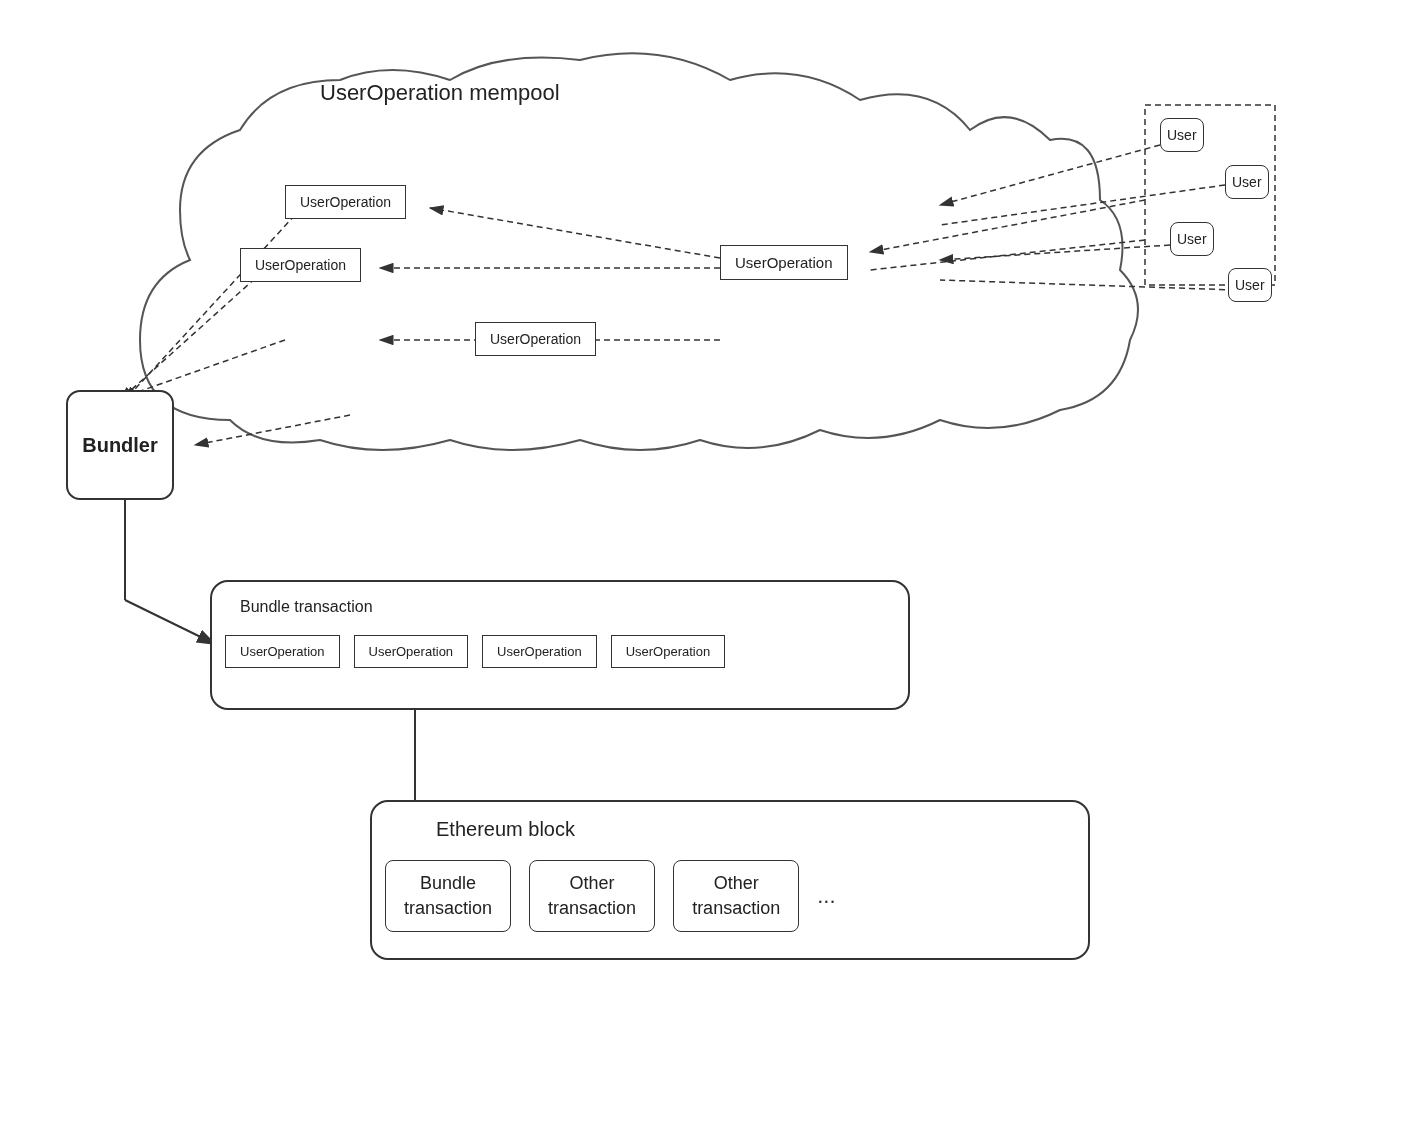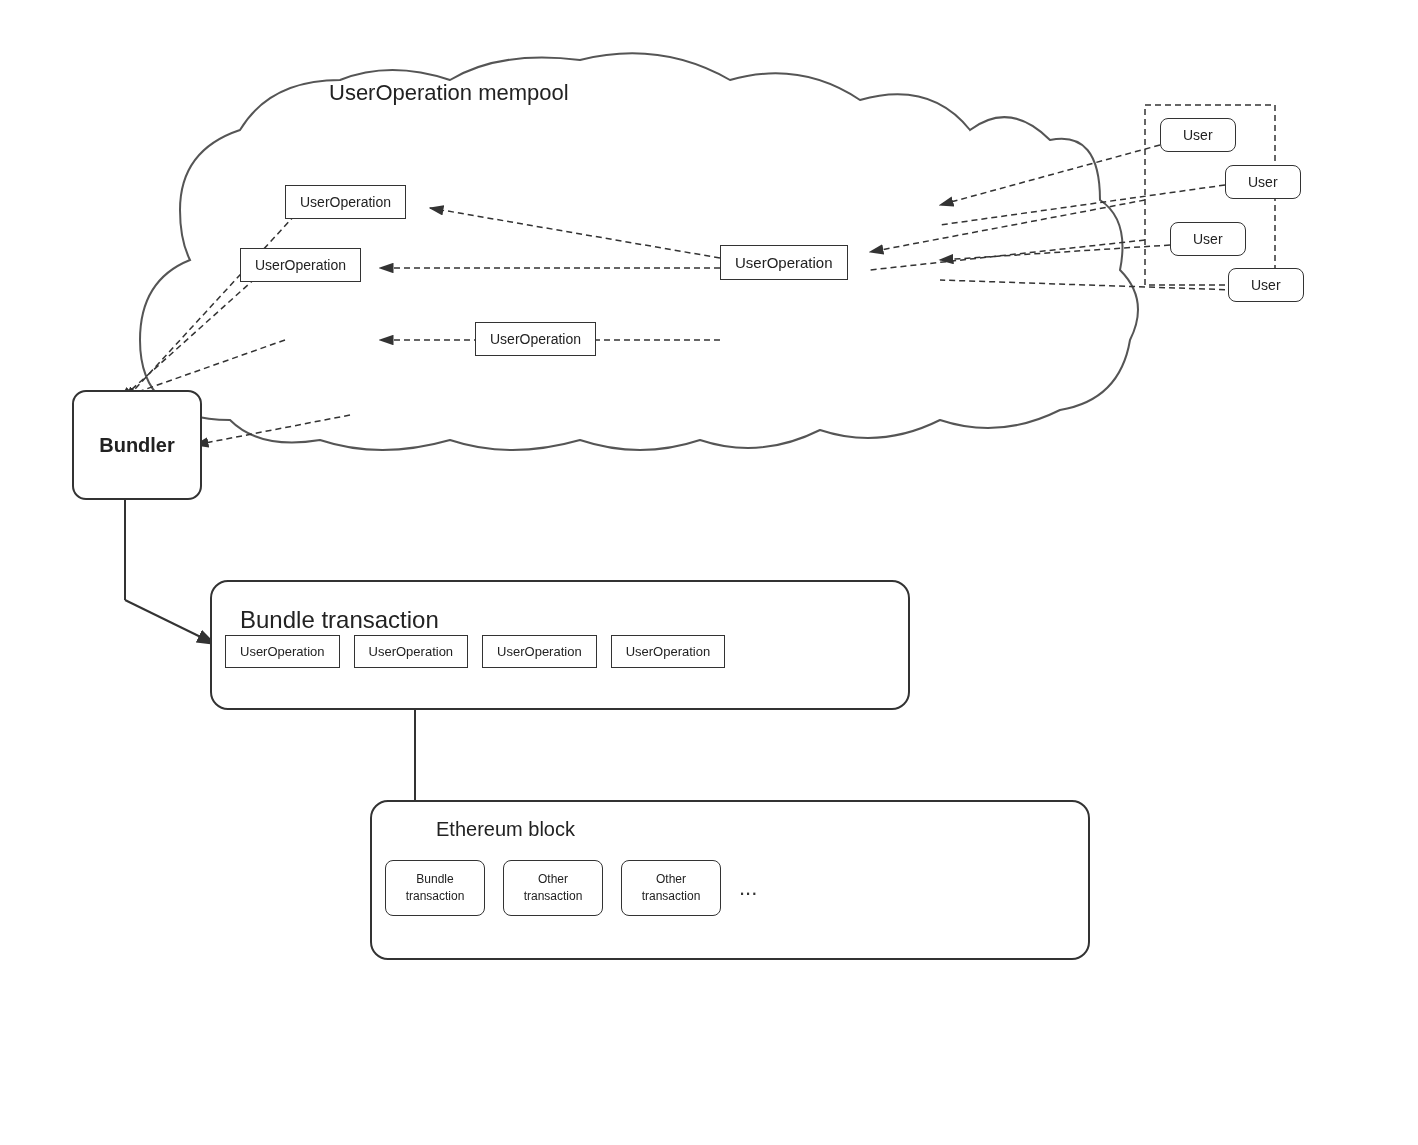--- a/index.html
+++ b/index.html
@@ -13,21 +13,21 @@
     }
     .diagram-container {
       position: relative;
       width: 1418px;
       height: 1145px;
       background: #fff;
     }
     .cloud-label {
       position: absolute;
       top: 80px;
-      left: 329px;
+      left: 320px;
       font-size: 22px;
       font-weight: normal;
       color: #222;
     }
     
     .user-op-box {
       position: absolute;
       border: 1.5px solid #333;
       border-radius: 0;
       background: #fff;
@@ -35,31 +35,31 @@
       font-size: 14px;
       color: #222;
       white-space: nowrap;
     }
     
     .user-box {
       position: absolute;
       border: 1.5px solid #333;
       border-radius: 8px;
       background: #fff;
-      padding: 8px 22px;
+      padding: 8px 6px;
       font-size: 14px;
       color: #222;
       white-space: nowrap;
     }
     
     .bundler-box {
       position: absolute;
       top: 390px;
-      left: 72px;
-      width: 130px;
+      left: 66px;
+      width: 108px;
       height: 110px;
       border: 2px solid #333;
       border-radius: 14px;
       background: #fff;
       display: flex;
       align-items: center;
       justify-content: center;
       font-size: 20px;
       font-weight: bold;
       color: #222;
@@ -72,23 +72,22 @@
       width: 700px;
       height: 130px;
       border: 2px solid #333;
       border-radius: 18px;
       background: #fff;
     }
     .bundle-transaction-label {
       position: absolute;
       top: 598px;
       left: 240px;
-      font-size: 24px;
-      color: #222;
-      margin-top: 8px;
+      font-size: 16px;
+      color: #222;
     }
     .bundle-transaction-ops {
       position: absolute;
       top: 635px;
       left: 225px;
       display: flex;
       gap: 14px;
     }
     
     .ethereum-block-box {
@@ -114,21 +113,21 @@
       left: 385px;
       display: flex;
       gap: 18px;
       align-items: center;
     }
     .eth-op-box {
       border: 1.5px solid #333;
       border-radius: 8px;
       background: #fff;
       padding: 10px 18px;
-      font-size: 12px;
+      font-size: 18px;
       color: #222;
       text-align: center;
       line-height: 1.4;
       min-width: 100px;
     }
     .ellipsis {
       font-size: 22px;
       color: #333;
       align-self: center;
     }

